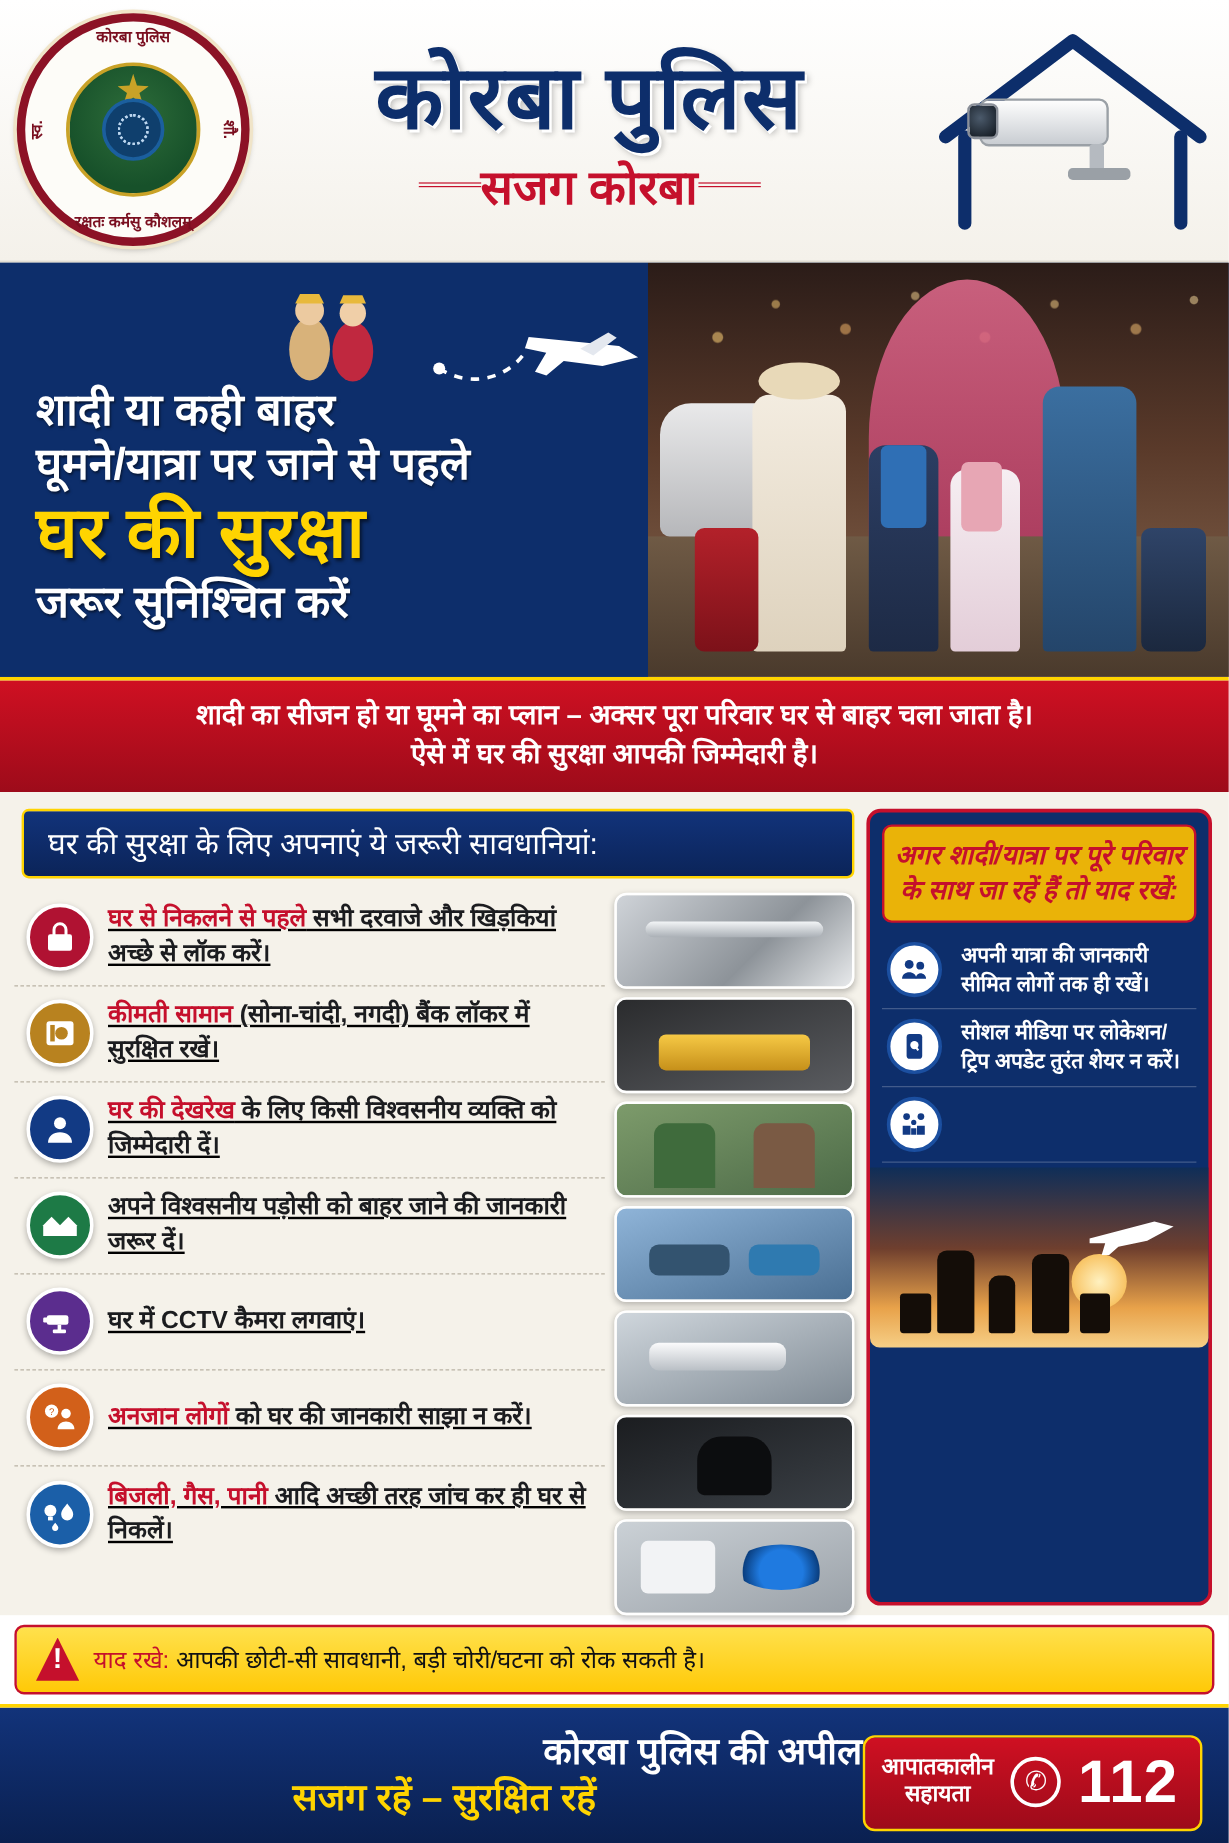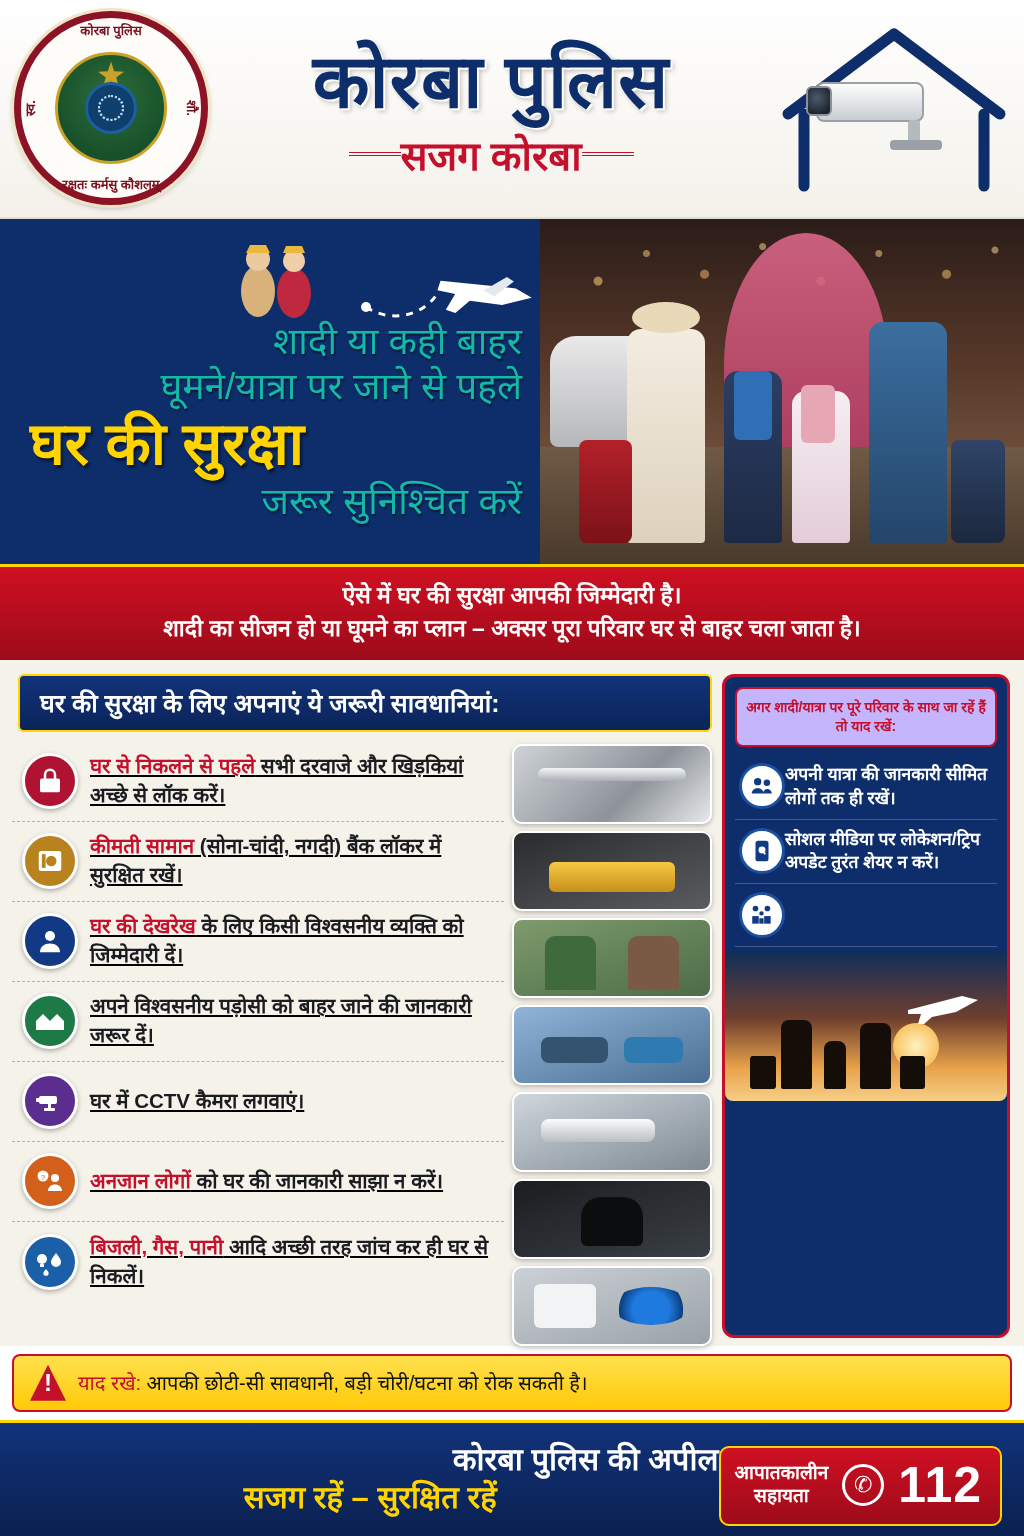--- a/index.html
+++ b/index.html
@@ -128,23 +128,22 @@
   .hero-icons {
     height: 76px; position: relative; margin-bottom: 2px;
   }
   .couple {
     position: absolute; left: 198px; top: -6px; width: 96px; height: 84px;
   }
   .plane-path {
     position: absolute; left: 330px; top: 4px; width: 200px; height: 80px;
   }
   .hero-l1, .hero-l2, .hero-l4 {
-    font-size: 37px; font-weight: normal; color: #14b8a6; line-height: 1.22;
+    font-size: 37px; font-weight: bold; color: #ffffff; line-height: 1.22;
     text-shadow: 1px 2px 2px rgba(0,0,0,.5);
-    text-align: right;
   }
   .hero-l3 {
     font-size: 59px; font-weight: bold; color: #ffd400; line-height: 1.12;
     text-shadow: 2px 3px 3px rgba(0,0,0,.55);
     margin: 2px 0;
   }
   .hero-right {
     flex: 1; position: relative; overflow: hidden;
     background: linear-gradient(180deg,#2b1c18 0%, #5a3a2a 45%, #8a6a52 100%);
   }
@@ -196,21 +195,21 @@
 
   
   .body-area {
     flex: 1; background: #f5f2ea; position: relative; padding: 12px 12px 0 12px;
     display: flex; gap: 10px;
   }
   .left-col { width: 700px; display: flex; flex-direction: column; }
   .section-title {
     display: inline-block;
     background: linear-gradient(180deg,#12337a,#0b2459);
-    color: #fff; font-size: 25px; font-weight: bold;
+    color: #fff; font-size: 25px; font-weight: normal;
     padding: 9px 20px 11px; border-radius: 6px;
     border: 2px solid #ffd400;
     margin: 2px 0 10px 6px;
   }
   .tips { display: flex; gap: 8px; }
   .tip-list { flex: 1; }
   .tip {
     display: flex; align-items: center; gap: 12px;
     padding: 7px 4px 7px 10px; min-height: 80px;
     border-bottom: 1px dashed #b9b2a4;
@@ -249,25 +248,25 @@
   .ph7::after { content:""; position:absolute; right:10%; top:26%; width:40%; height:50%; background:radial-gradient(circle at 50% 60%, #1f7ae0 0 40%, #0a3f80 70%, transparent 72%); border-radius:50%; }
   .ph7::before { content:""; position:absolute; left:10%; top:22%; width:32%; height:58%; background:#f2f3f5; border-radius:6px; }
 
   
   .right-col {
     width: 288px; background: #0d2e6b; border: 3px solid #c5102c;
     border-radius: 12px; padding: 10px 10px 0; display: flex; flex-direction: column;
     margin-top: 2px; height: 664px;
   }
   .rc-title {
-    background: #c4b5fd; border-radius: 8px; border: 2px solid #c5102c;
-    color: #c5102c; font-size: 14px; font-weight: bold; text-align: center;
-    line-height: 1.35; padding: 9px 6px 10px; margin-bottom: 8px;
-  }
-  .rc-item { display: flex; gap: 0; align-items: flex-start; padding: 8px 2px 8px 4px; border-bottom: 1px solid rgba(255,255,255,.22); }
+    background: #eab308; border-radius: 8px; border: 2px solid #c5102c;
+    color: #c5102c; font-size: 22px; font-weight: bold; text-align: center;
+    line-height: 1.35; padding: 9px 6px 10px; margin-bottom: 8px; font-style: italic;
+  }
+  .rc-item { display: flex; gap: 16px; align-items: flex-start; padding: 8px 2px 8px 4px; border-bottom: 1px solid rgba(255,255,255,.22); }
   .rc-item:last-of-type { border-bottom: none; }
   .rc-ico {
     width: 46px; height: 46px; border-radius: 50%; flex: 0 0 auto;
     background: #ffffff; border: 3px solid #1b4fa0;
     display: flex; align-items: center; justify-content: center;
   }
   .rc-txt { color: #ffffff; font-size: 17.5px; line-height: 1.35; font-weight: bold; }
   .rc-photo {
     margin: 4px -10px 0; height: 150px; border-radius: 0 0 8px 8px;
     background: linear-gradient(180deg,#0f2e58 0%, #6f3f2e 45%, #e8a24a 78%, #f6cf86 100%);
@@ -402,22 +401,22 @@
       <div class="hr-fig f3"></div>
       <div class="hr-fig f4"></div>
       <div class="hr-pack1"></div>
       <div class="hr-pack2"></div>
       <div class="hr-bag1"></div>
       <div class="hr-bag2"></div>
     </div>
   </div>
 
   <div class="redbar">
+    <div>शादी का सीजन हो या घूमने का प्लान – अक्सर पूरा परिवार घर से बाहर चला जाता है।</div>
     <div>ऐसे में घर की सुरक्षा आपकी जिम्मेदारी है।</div>
-    <div>शादी का सीजन हो या घूमने का प्लान – अक्सर पूरा परिवार घर से बाहर चला जाता है।</div>
   </div>
 
   <div class="body-area">
 
     <div class="left-col">
       <div class="section-title">घर की सुरक्षा के लिए अपनाएं ये जरूरी सावधानियां:</div>
 
       <div class="tips">
         <div class="tip-list">
 

